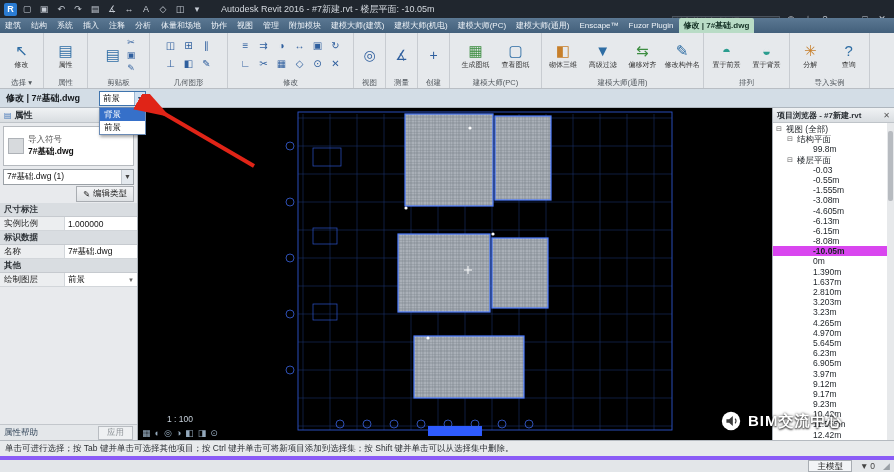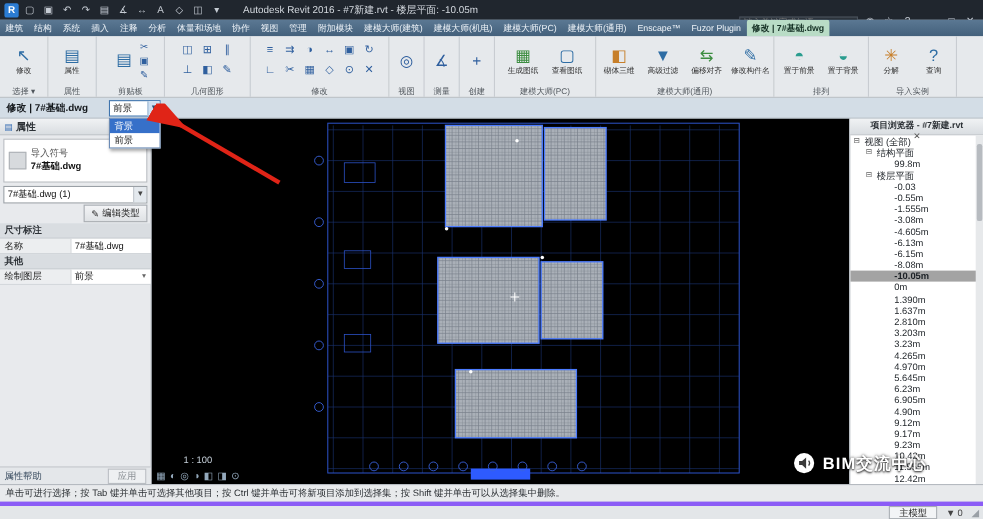--- a/index.html
+++ b/index.html
@@ -101,29 +101,29 @@
   .canvas { width:634px; height:332px; background:#000; position:relative; flex:none; overflow:hidden; }
   .viewbar { position:absolute; left:4px; bottom:2px; display:flex; align-items:center; gap:4px; z-index:5;flex-direction:column; }
   .vscale { color:#c6d0da; font-size:8.5px; }
   .vicon { color:#94a9bc; font-size:9px; cursor:default; }
 
   
   .browser { width:122px; height:332px; background:#fff; border-left:1px solid #aab0b6; flex:none;
              display:flex; flex-direction:column; position:relative; }
   .br-head { height:15px; background:linear-gradient(#f0f2f4,#d9dde1); border-bottom:1px solid #bfc4c9;
              font-size:8px; font-weight:bold; color:#2c3136; display:flex; align-items:center;
-             justify-content:space-between; padding:0 20px; white-space:nowrap;flex-direction:column; }
+             justify-content:space-between; padding:0 4px; white-space:nowrap; }
   .br-close { font-size:8px; color:#555; cursor:default; }
   .tree { flex:1; overflow:hidden; padding-top:1px; }
   .trow { height:10.2px; line-height:10.2px; font-size:8.5px; color:#1c2126; display:flex; gap:2px;
           padding-left:3px; white-space:nowrap; cursor:default; }
   .trow.ind1 { padding-left:14px; }
   .trow.ind2 { padding-left:30px; }
   .texp { width:8px; font-size:7px; color:#666; flex:none; }
-  .trow.active { background:#a3a3a3; font-weight:bold;align-items:center; }
+  .trow.active { background:#d946ef; font-weight:bold;align-items:center; }
   .vscroll { position:absolute; right:0; top:15px; bottom:0; width:7px; background:#e7e9eb; }
   .vthumb { position:absolute; left:1px; top:8px; width:5px; height:70px; background:#b7bbc0; border-radius:2px; }
 
   
   .statusbar { position:absolute; left:0; top:440px; width:894px; height:16px; background:#e8eaec;
                border-top:1px solid #b5bac0; display:flex; align-items:center; }
   .hint { font-size:8.5px; color:#2b2f33; padding-left:5px; white-space:nowrap; }
   .bottombar { position:absolute; left:0; top:456px; width:894px; height:16px; background:#e3e6e9;
                border-top:4px solid #8b5cf6; display:flex; align-items:center; padding:0 4px; gap:8px; }
   .bb-space { flex:1; }
@@ -397,20 +397,27 @@
         <span class="val">7#基础.dwg (1)</span>
         <span class="arr">▼</span>
       </div>
       <div class="editrow">
         <span class="editbtn">
           <span>✎</span>
           <span>编辑类型</span>
         </span>
       </div>
       <div class="pgroup">尺寸标注</div>
+      <div class="prow">
+        <span class="plab">实例比例</span>
+        <span class="pval">
+            <span>1.000000</span>
+          </span>
+      </div>
+      <div class="pgroup">标识数据</div>
       <div class="prow">
         <span class="plab">名称</span>
         <span class="pval">
             <span>7#基础.dwg</span>
           </span>
       </div>
       <div class="pgroup">其他</div>
       <div class="prow">
         <span class="plab">绘制图层</span>
         <span class="pval">
@@ -643,21 +650,21 @@
             <span class="tlabel">6.23m</span>
           </div>
 
           <div class="trow ind2">
             <span class="texp"></span>
             <span class="tlabel">6.905m</span>
           </div>
 
           <div class="trow ind2">
             <span class="texp"></span>
-            <span class="tlabel">4.90m</span>
+            <span class="tlabel">3.97m</span>
           </div>
 
           <div class="trow ind2">
             <span class="texp"></span>
             <span class="tlabel">9.12m</span>
           </div>
 
           <div class="trow ind2">
             <span class="texp"></span>
             <span class="tlabel">9.17m</span>

